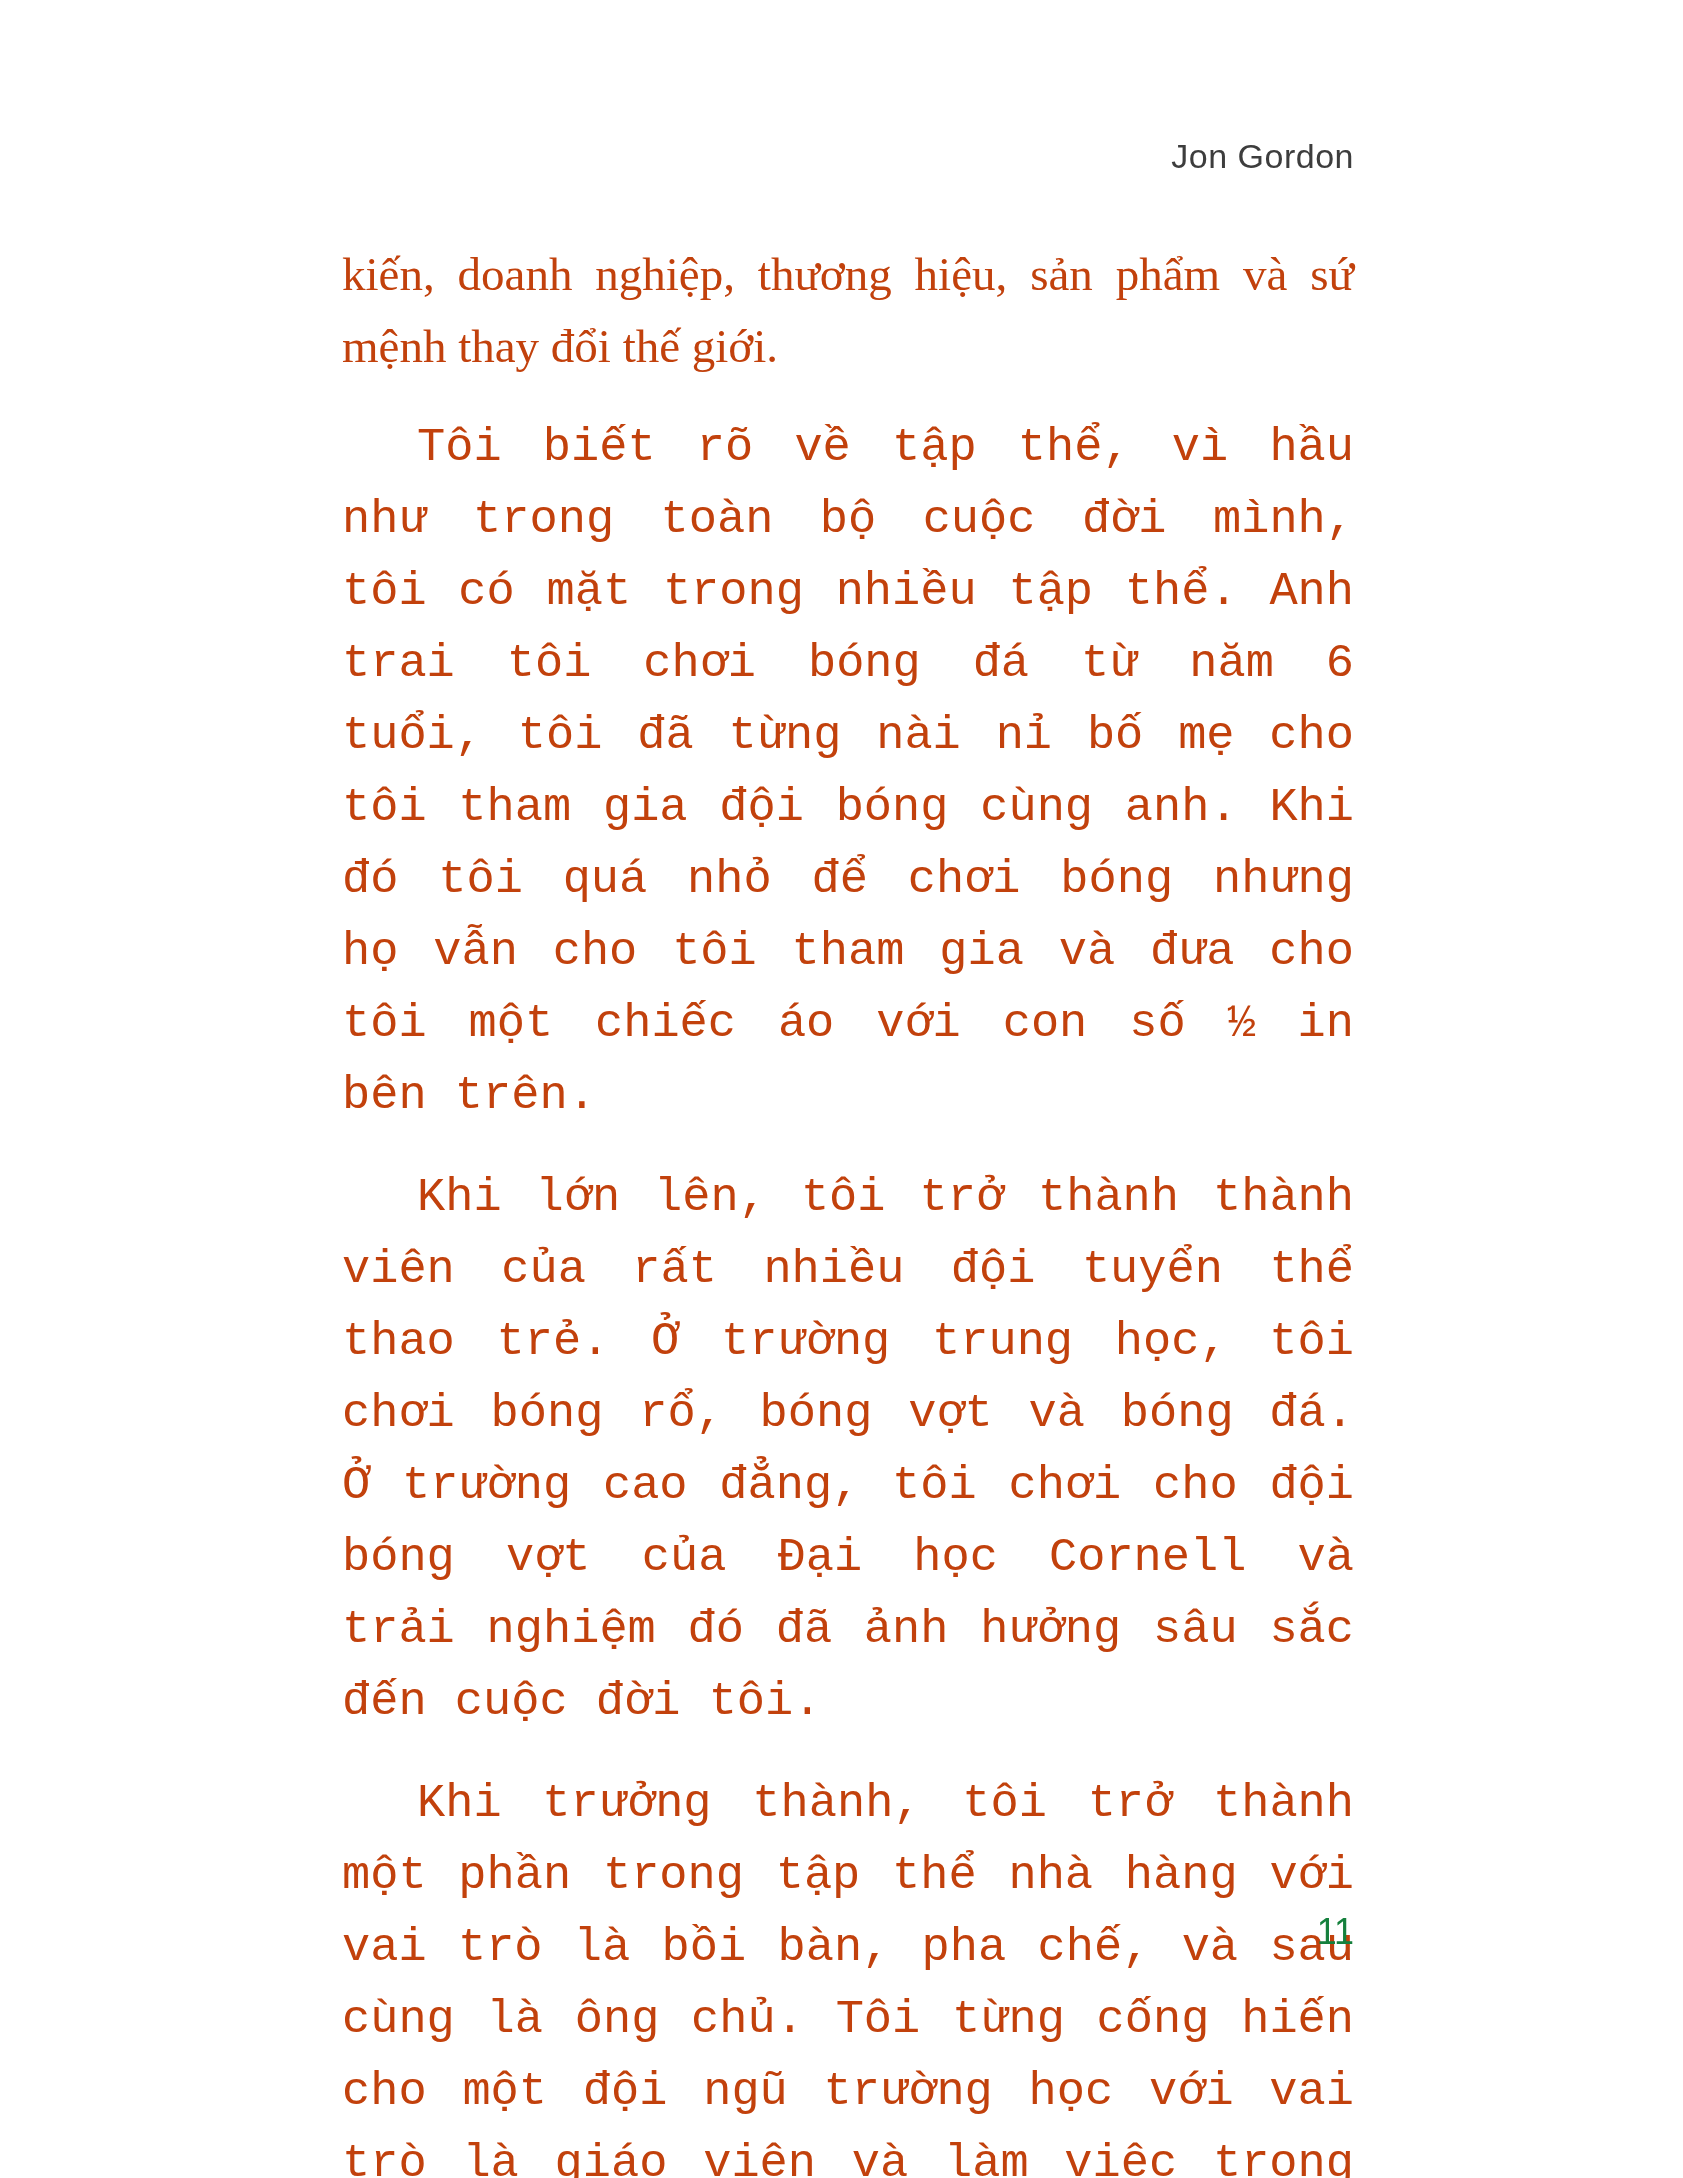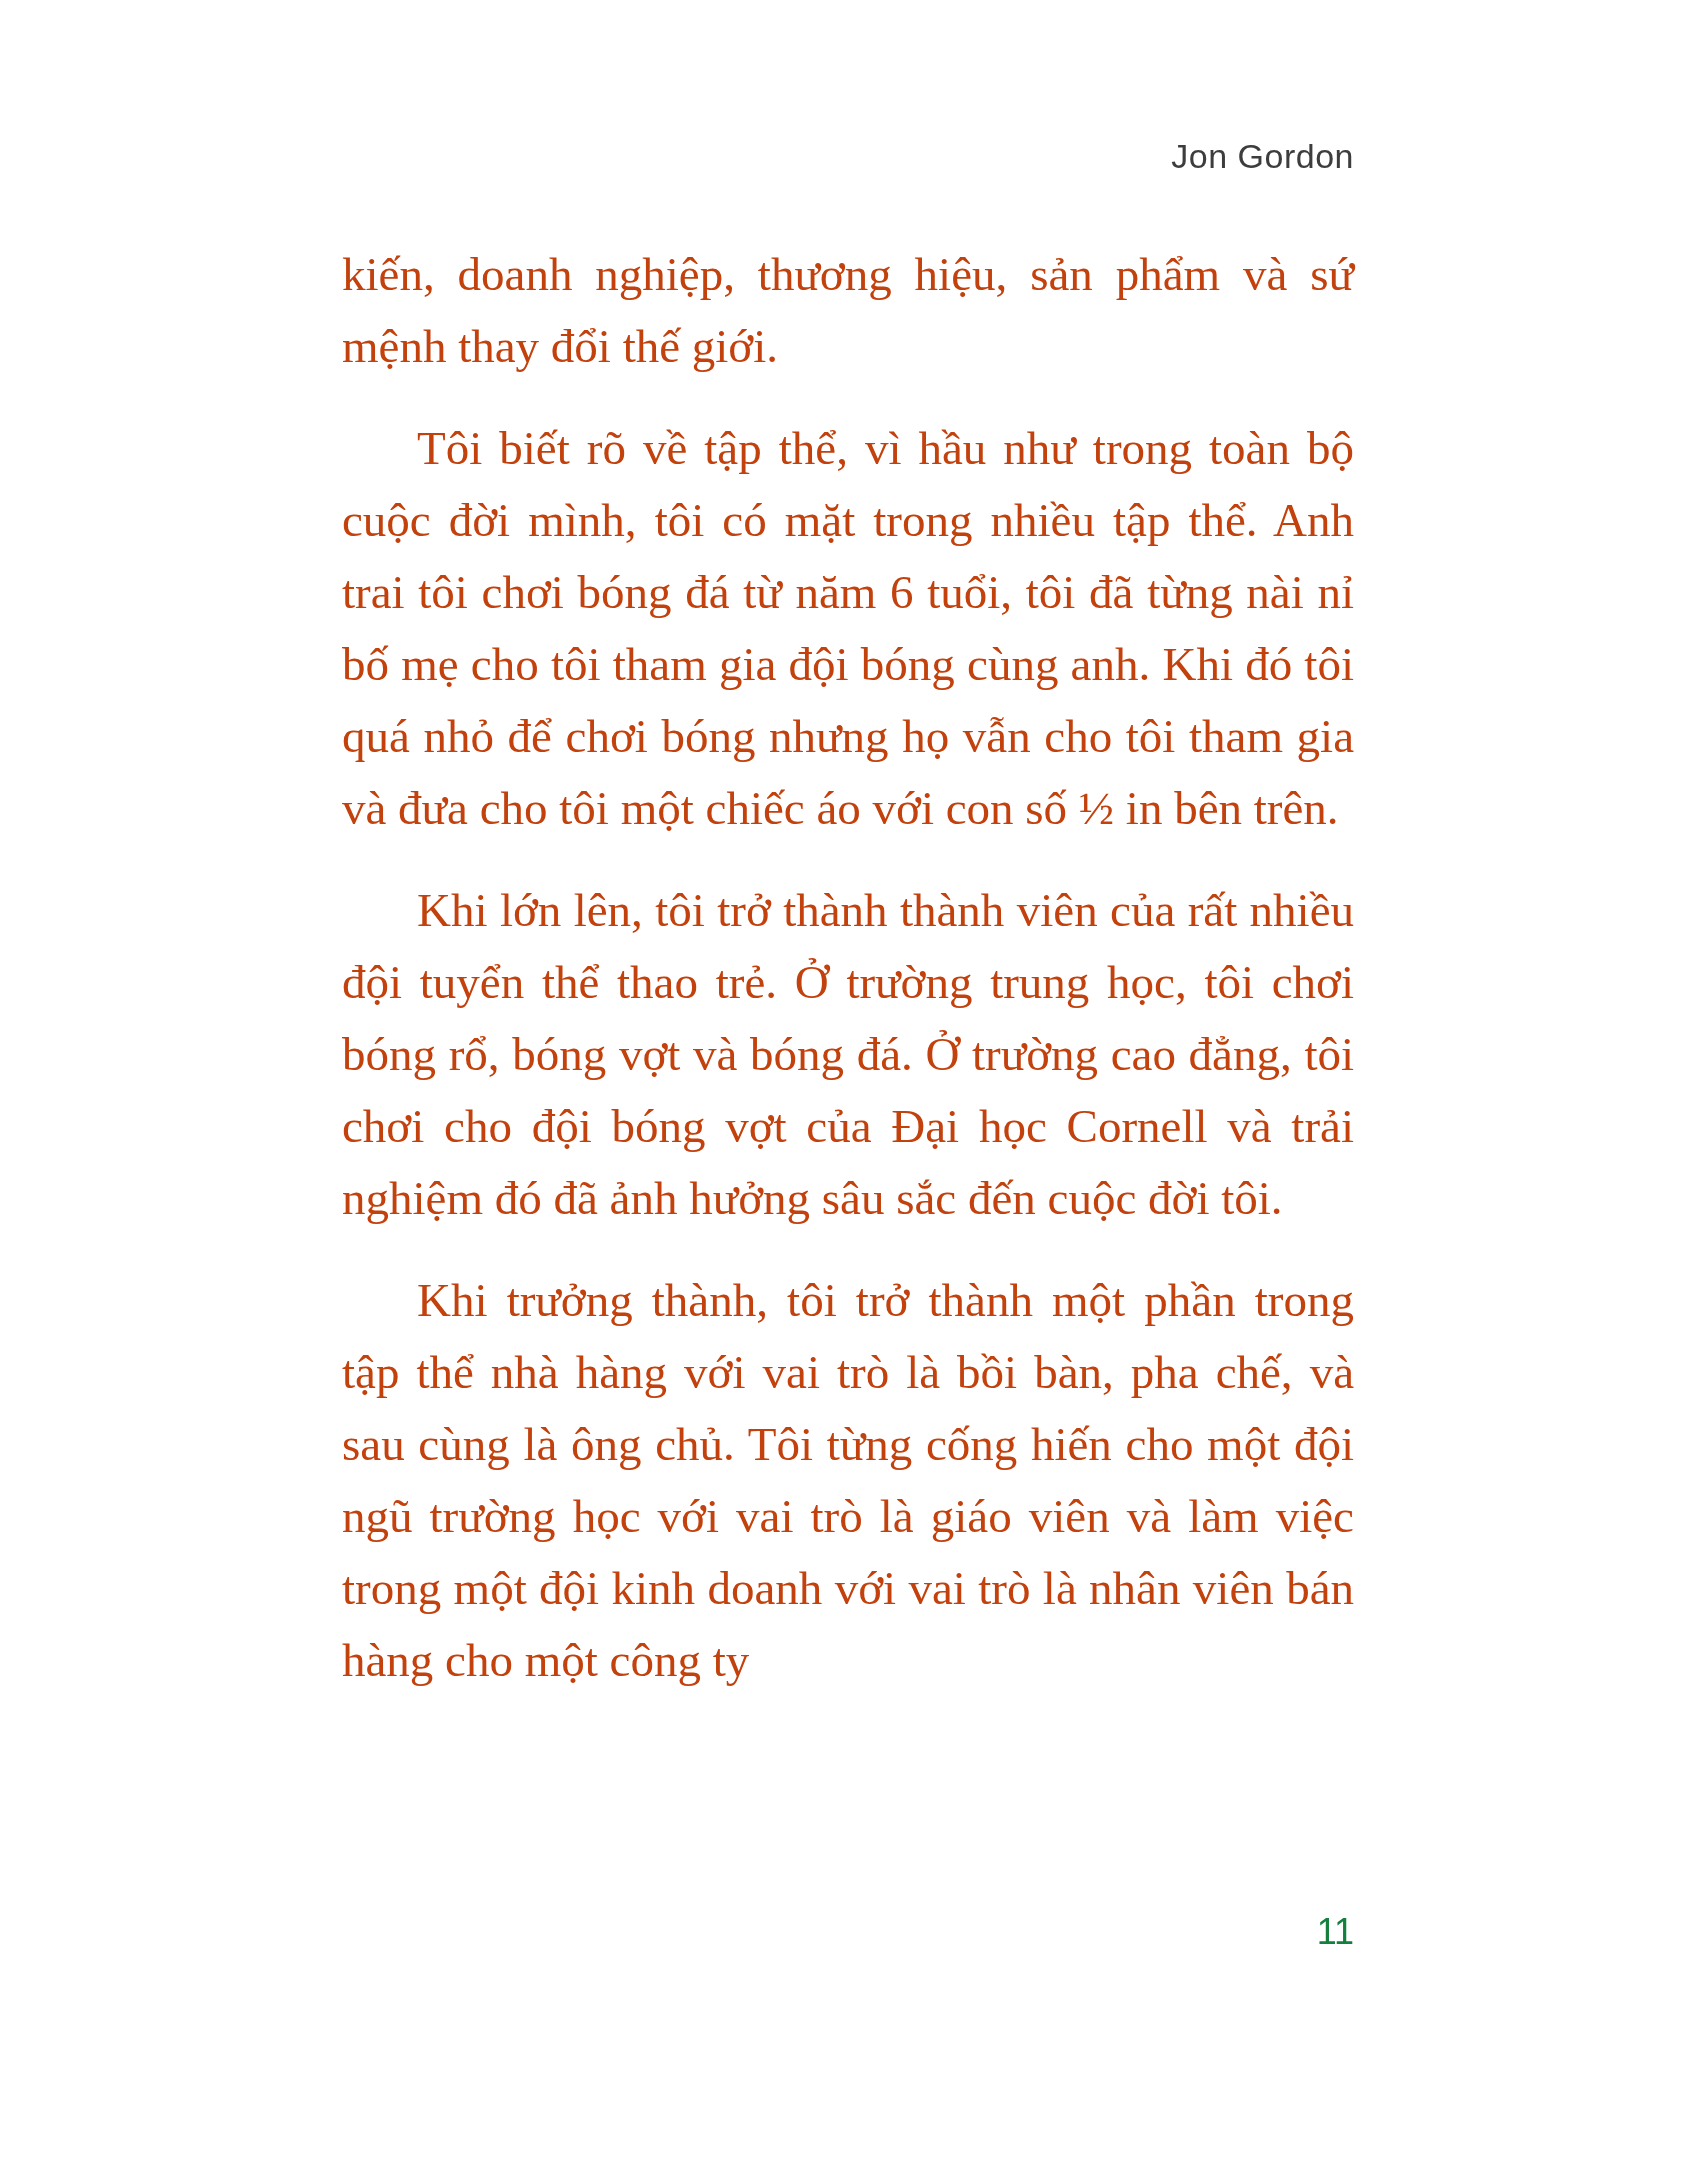--- a/index.html
+++ b/index.html
@@ -28,21 +28,21 @@
     top: 238px;
     left: 342px;
     width: 1012px;
     color: #c2410c;
     font-size: 47px;
     line-height: 72px;
     text-align: justify;
     text-justify: inter-word;
   }
   .para { margin-bottom: 30px; }
-  .para.indent { text-indent: 75px; }
+  .para.indent { text-indent: 75px; font-family: Liberation Mono, monospace; }
   .page-footer {
     position: absolute;
     top: 1911px;
     left: 342px;
     width: 1012px;
     text-align: right;
     font-family: "Liberation Sans", sans-serif;
     font-size: 36px;
     color: #15803d;
   }

